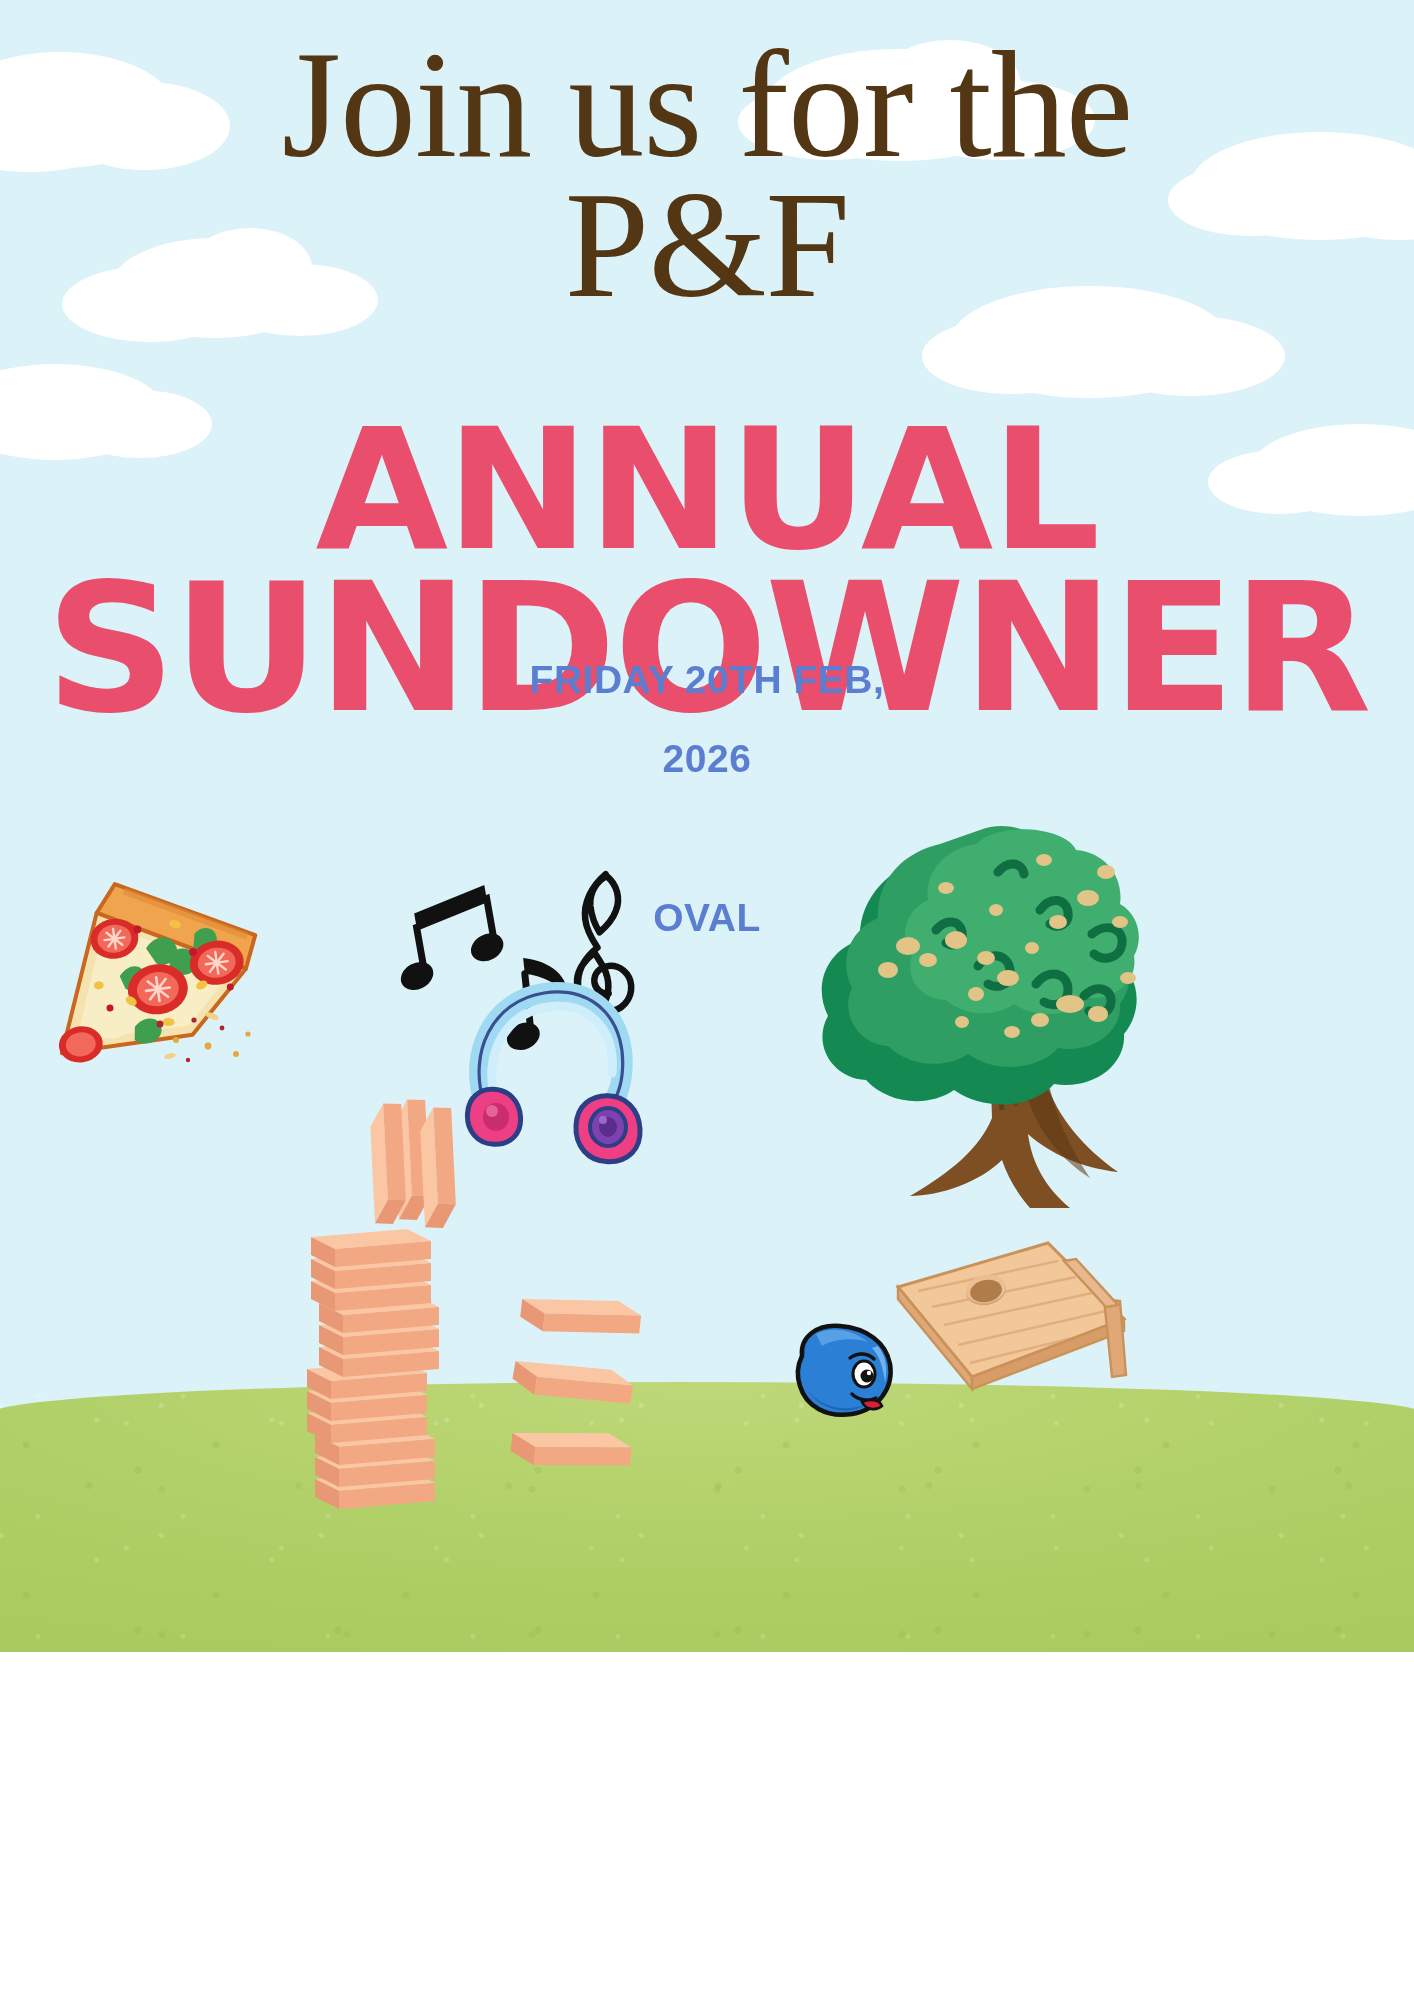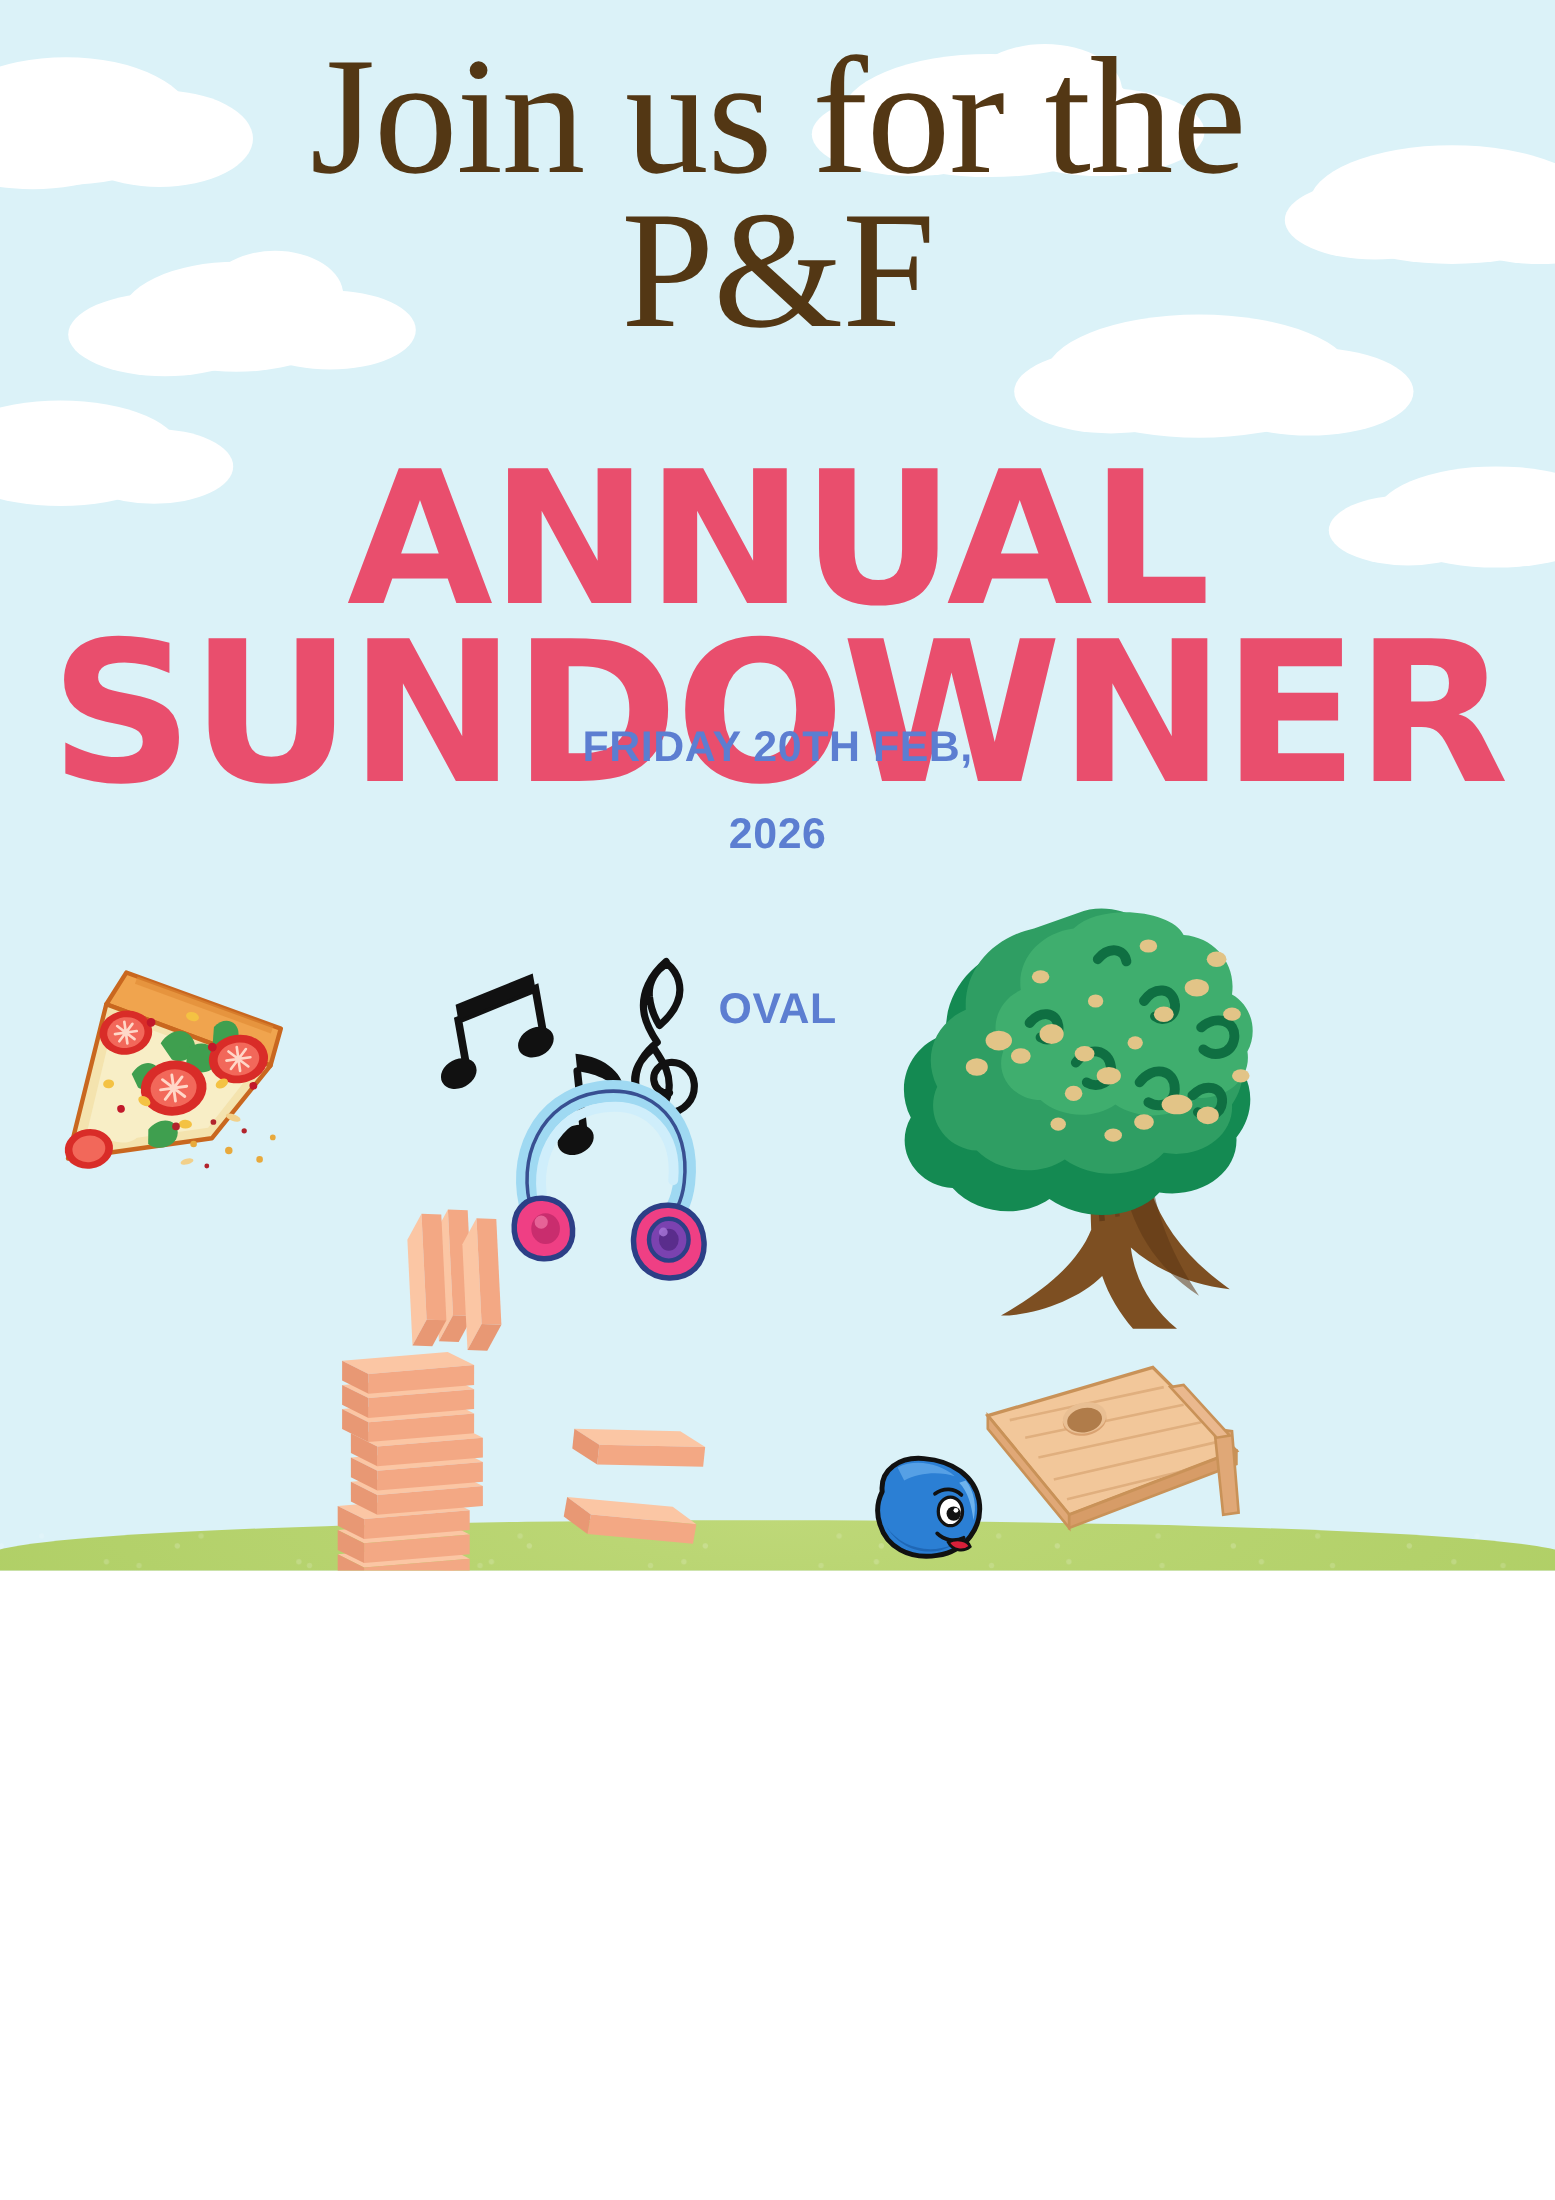--- a/index.html
+++ b/index.html
@@ -2,21 +2,21 @@
 <html><head>
 <meta charset="utf-8">
 <title>P&amp;F Annual Sundowner Poster</title>
 <style>
   * { margin:0; padding:0; box-sizing:border-box; }
   html,body { background:#ffffff; }
   body { font-family:"Liberation Sans", sans-serif; }
 
   #poster {
     position:relative;
-    width:1414px; height:1428px;
+    width:1414px; height:1652px;
     overflow:hidden;
     background:#dbf2f8;
   }
 
   
   .sky {
     position:absolute; left:0; top:0; width:1414px; height:1410px;
     background:#dbf2f8;
   }
 

